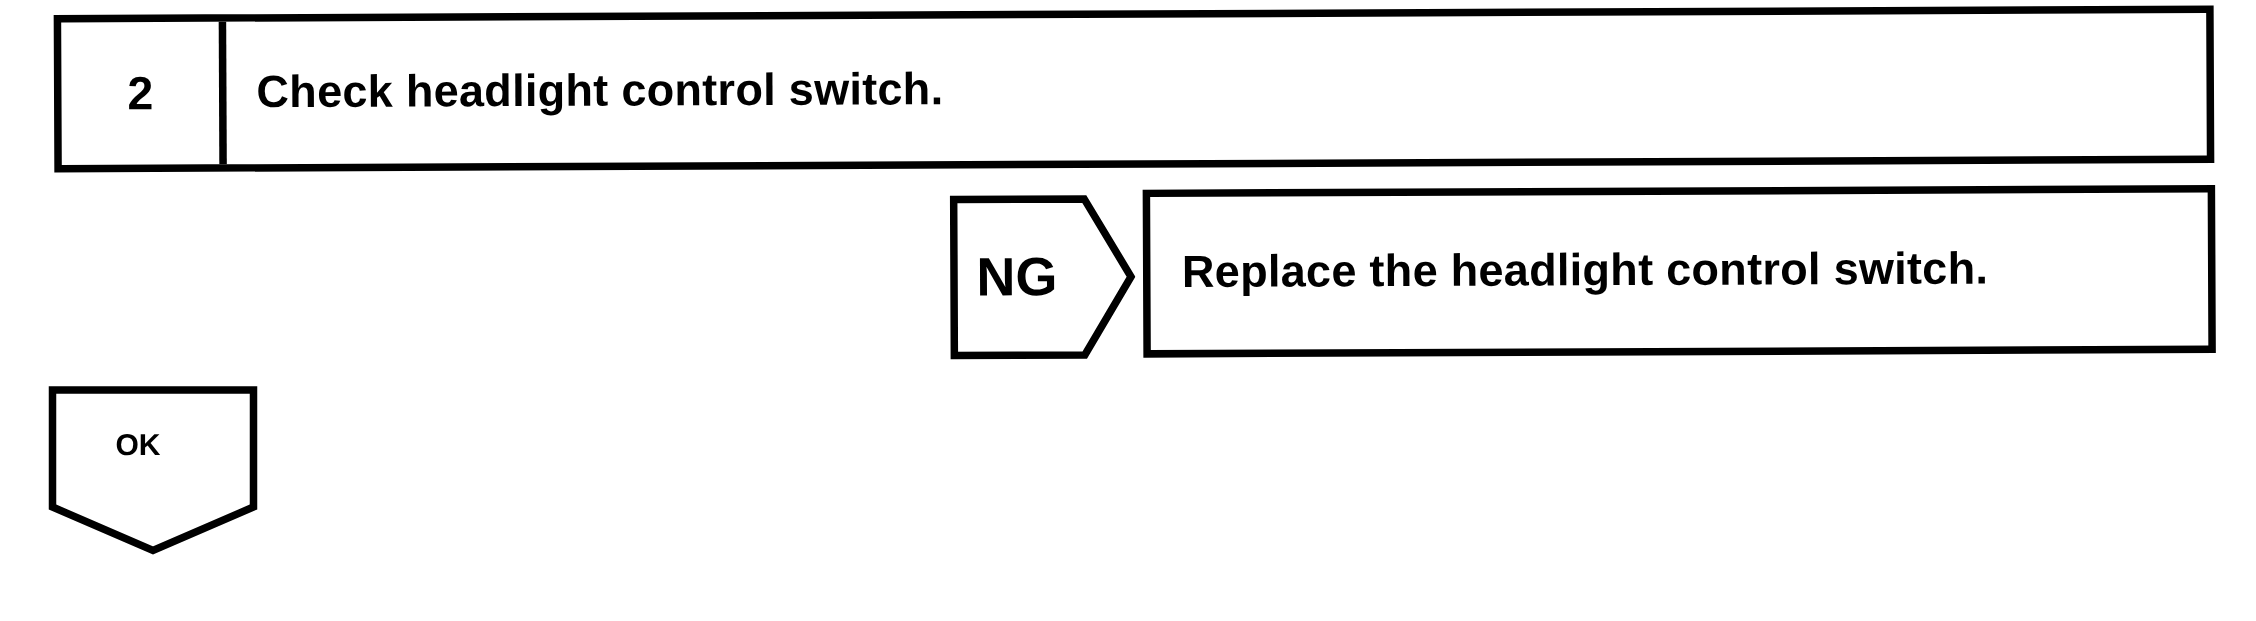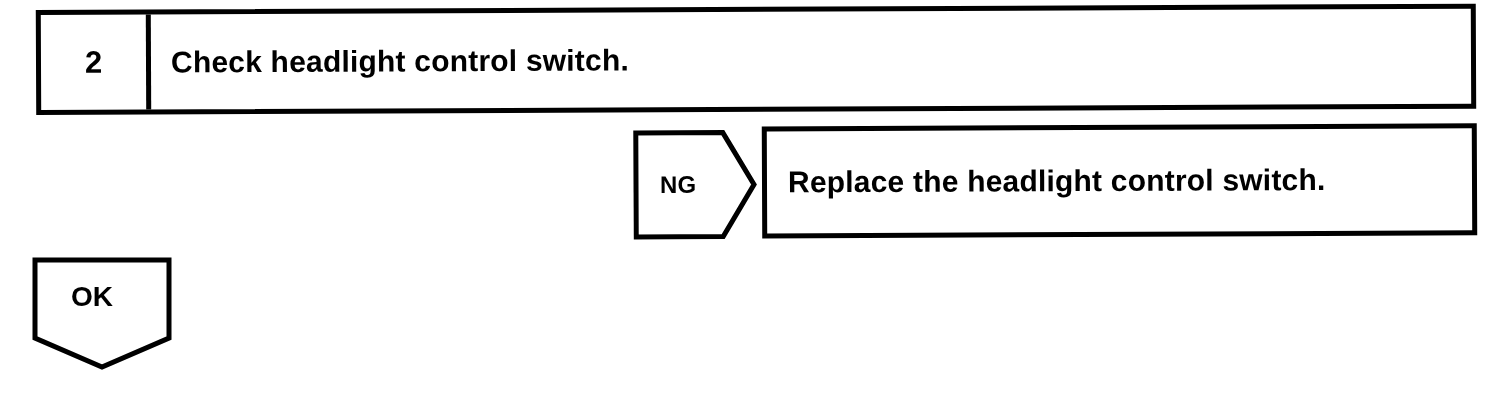--- a/index.html
+++ b/index.html
@@ -75,21 +75,21 @@
   }
   .ng-label {
     position: absolute;
     left: 0;
     top: 0;
     width: 90px;
     height: 110px;
     display: flex;
     align-items: center;
     justify-content: center;
-    font-size: 24px;
+    font-size: 36px;
     font-weight: bold;
   }
   .ng-action-box {
     position: absolute;
     left: 129px;
     top: 0;
     width: 715px;
     height: 112px;
     border: 5px solid #000000;
     background: #ffffff;
@@ -115,21 +115,21 @@
   }
   .ok-label {
     position: absolute;
     left: 0;
     top: 0;
     width: 120px;
     height: 80px;
     display: flex;
     align-items: center;
     justify-content: center;
-    font-size: 28px;
+    font-size: 20px;
     font-weight: bold;
   }
 </style>
 </head>
 <body>
 
 <div class="canvas">
 
   <div class="step-box">
     <div class="step-number-cell">2</div>

